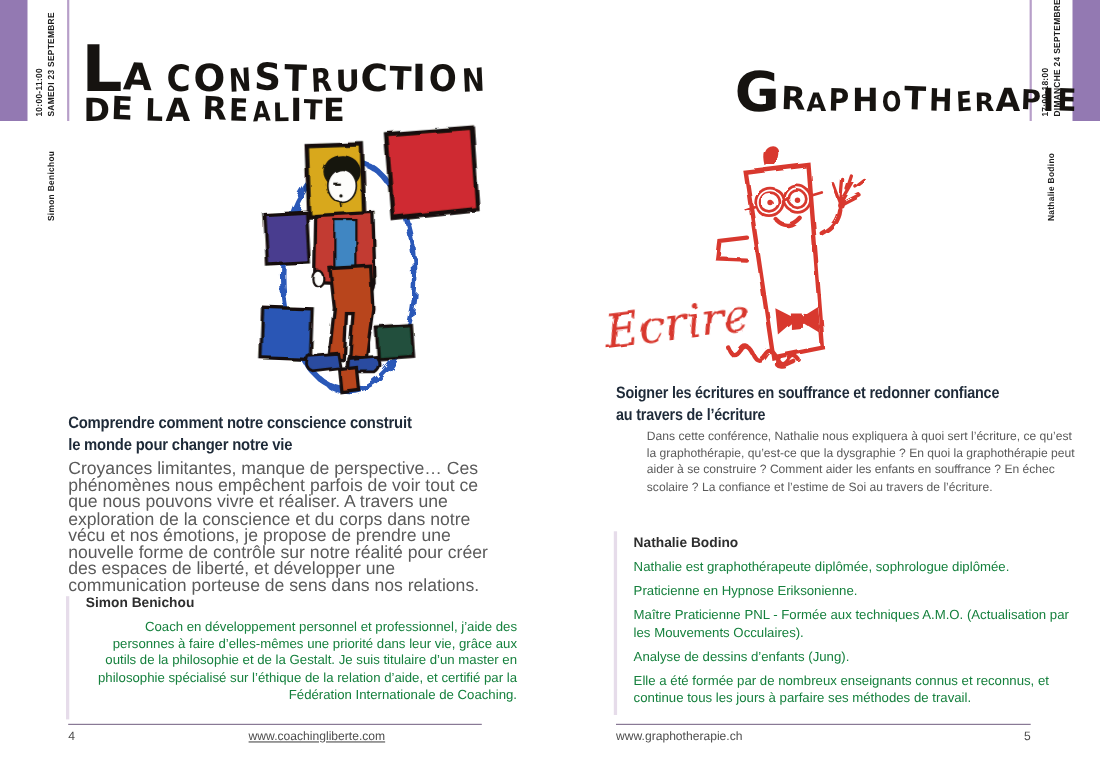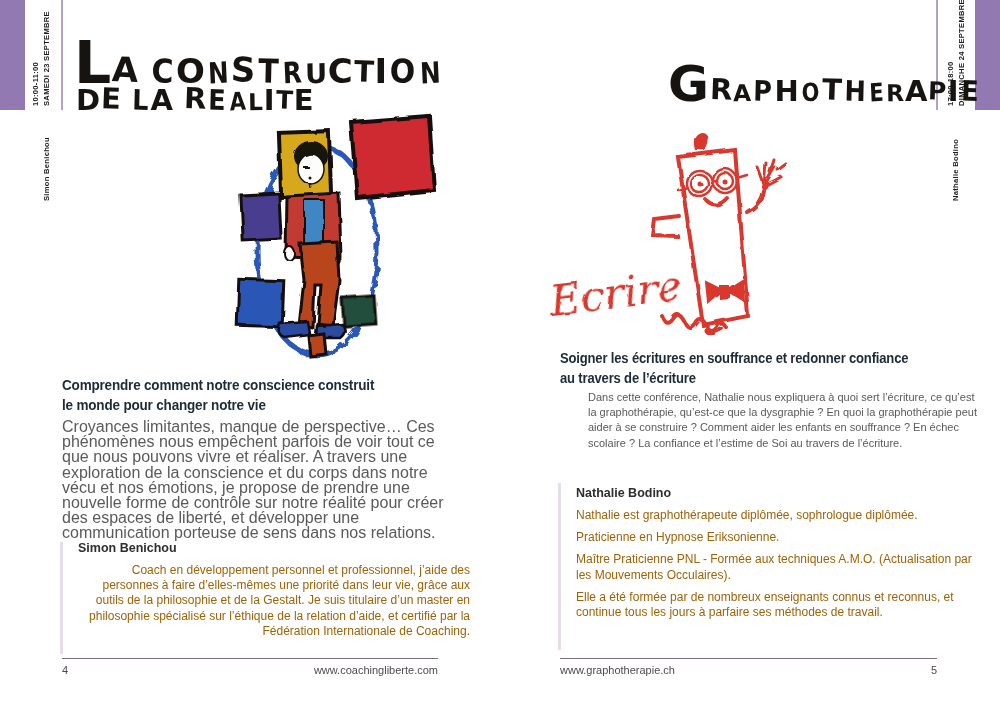--- a/index.html
+++ b/index.html
@@ -17,21 +17,21 @@
   .stencil span:nth-child(3n){transform:scale(.84,1) rotate(-3deg);font-size:.86em;}
   .stencil span:nth-child(5n+2){transform:translateY(-1.5px) rotate(2deg);}
   .stencil span:nth-child(7n+3){font-size:.8em;transform:rotate(-1deg);}
   .stencil.bigfirst span:first-child{font-size:1.72em !important;transform:none !important;}
   
   .h-main{position:absolute;font-weight:bold;font-size:15px;line-height:19.5px;color:#1e2a38;
           letter-spacing:-.2px;transform-origin:0 0;}
   .body-text{position:absolute;font-size:16px;line-height:15.2px;color:#5a5a5a;}
   .bar{position:absolute;width:3px;background:#e6dcea;}
   .bio-name{position:absolute;font-weight:bold;font-size:12.5px;color:#2e2e2e;}
-  .bio-text{position:absolute;font-size:12px;line-height:15.2px;color:#a16207;}
+  .bio-text{position:absolute;font-size:12px;line-height:15.2px;color:#15803d;}
   .bio-text p{margin:0 0 7px 0;}
   
   .fline{position:absolute;top:658px;height:1px;background:#7d6b8a;}
   .ftext{position:absolute;top:664px;font-size:11px;color:#4c4c4c;}
   .illu{position:absolute;}
 </style>
 </head>
 <body>
 
 <div class="sheet">
@@ -96,21 +96,21 @@
     </div>
 
     <div class="body-text" style="left:62px;top:419px;width:388px;">Croyances limitantes, manque de perspective… Ces phénomènes nous empêchent parfois de voir tout ce que nous pouvons vivre et réaliser. A travers une exploration de la conscience et du corps dans notre vécu et nos émotions, je propose de prendre une nouvelle forme de contrôle sur notre réalité pour créer des espaces de liberté, et développer une communication porteuse de sens dans nos relations.</div>
 
     <div class="bar" style="left:60px;top:542px;height:112px;"></div>
     <div class="bio-name" style="left:78px;top:541px;">Simon Benichou</div>
     <div class="bio-text" style="left:78px;top:563px;width:392px;text-align:right;">Coach en développement personnel et professionnel, j’aide des personnes à faire d’elles-mêmes une priorité dans leur vie, grâce aux outils de la philosophie et de la Gestalt. Je suis titulaire d’un master en philosophie spécialisé sur l’éthique de la relation d’aide, et certifié par la Fédération Internationale de Coaching.</div>
 
     <div class="fline" style="left:62px;width:376px;"></div>
     <div class="ftext" style="left:62px;">4</div>
-    <div class="ftext" style="left:238px;width:200px;text-align:right;">www.coachingliberte.com</div>
+    <div class="ftext" style="left:226px;width:200px;text-align:left;text-decoration:underline;">www.coachingliberte.com</div>
   </div>
 
   <div>
     <div class="pblock" style="left:975px;"></div>
     <div class="vrule" style="left:936px;"></div>
 
     <div class="vtext" style="left:945px;top:106px;">
       <div>17:00-18:00</div>
       <div>DIMANCHE 24 SEPTEMBRE</div>
     </div>
@@ -153,20 +153,21 @@
     </div>
 
     <div class="body-text" style="left:588px;top:390px;width:392px;font-size:11px;">Dans cette conférence, Nathalie nous expliquera à quoi sert l’écriture, ce qu’est la graphothérapie, qu’est-ce que la dysgraphie ? En quoi la graphothérapie peut aider à se construire ? Comment aider les enfants en souffrance ? En échec scolaire ? La confiance et l’estime de Soi au travers de l’écriture.</div>
 
     <div class="bar" style="left:558px;top:483px;height:167px;"></div>
     <div class="bio-name" style="left:576px;top:486px;">Nathalie Bodino</div>
     <div class="bio-text" style="left:576px;top:508px;width:396px;">
       <p>Nathalie est graphothérapeute diplômée, sophrologue diplômée.</p>
       <p>Praticienne en Hypnose Eriksonienne.</p>
       <p>Maître Praticienne PNL - Formée aux techniques A.M.O. (Actualisation par les Mouvements Occulaires).</p>
+      <p>Analyse de dessins d’enfants (Jung).</p>
       <p>Elle a été formée par de nombreux enseignants connus et reconnus, et continue tous les jours à parfaire ses méthodes de travail.</p>
     </div>
 
     <div class="fline" style="left:560px;width:377px;"></div>
     <div class="ftext" style="left:560px;">www.graphotherapie.ch</div>
     <div class="ftext" style="left:737px;width:200px;text-align:right;">5</div>
   </div>
 
 </div>
 

